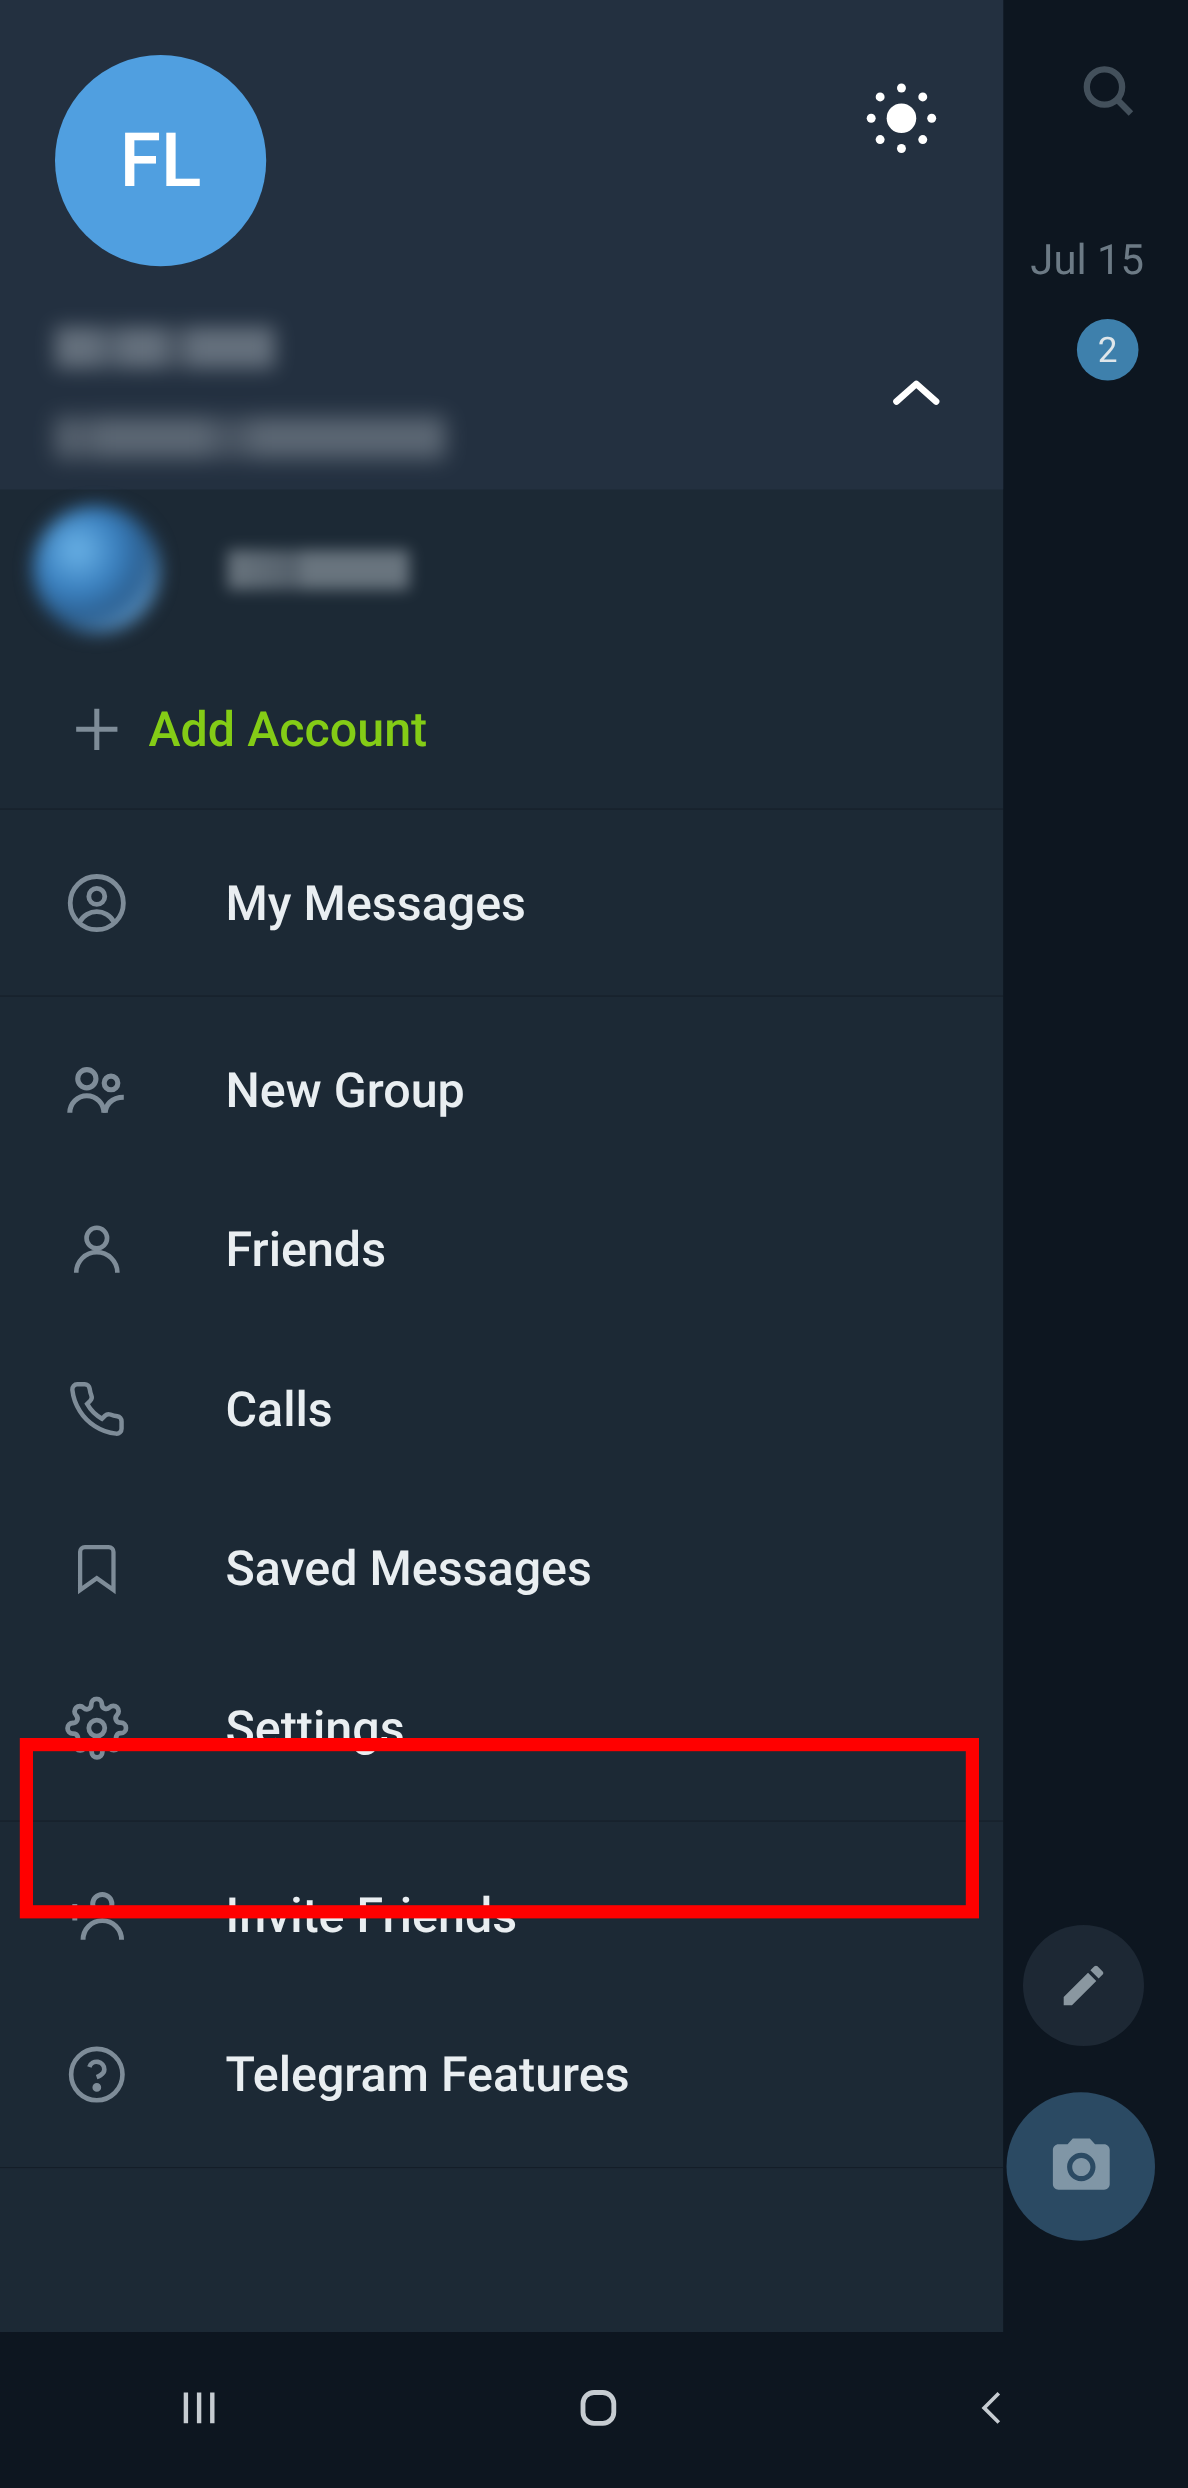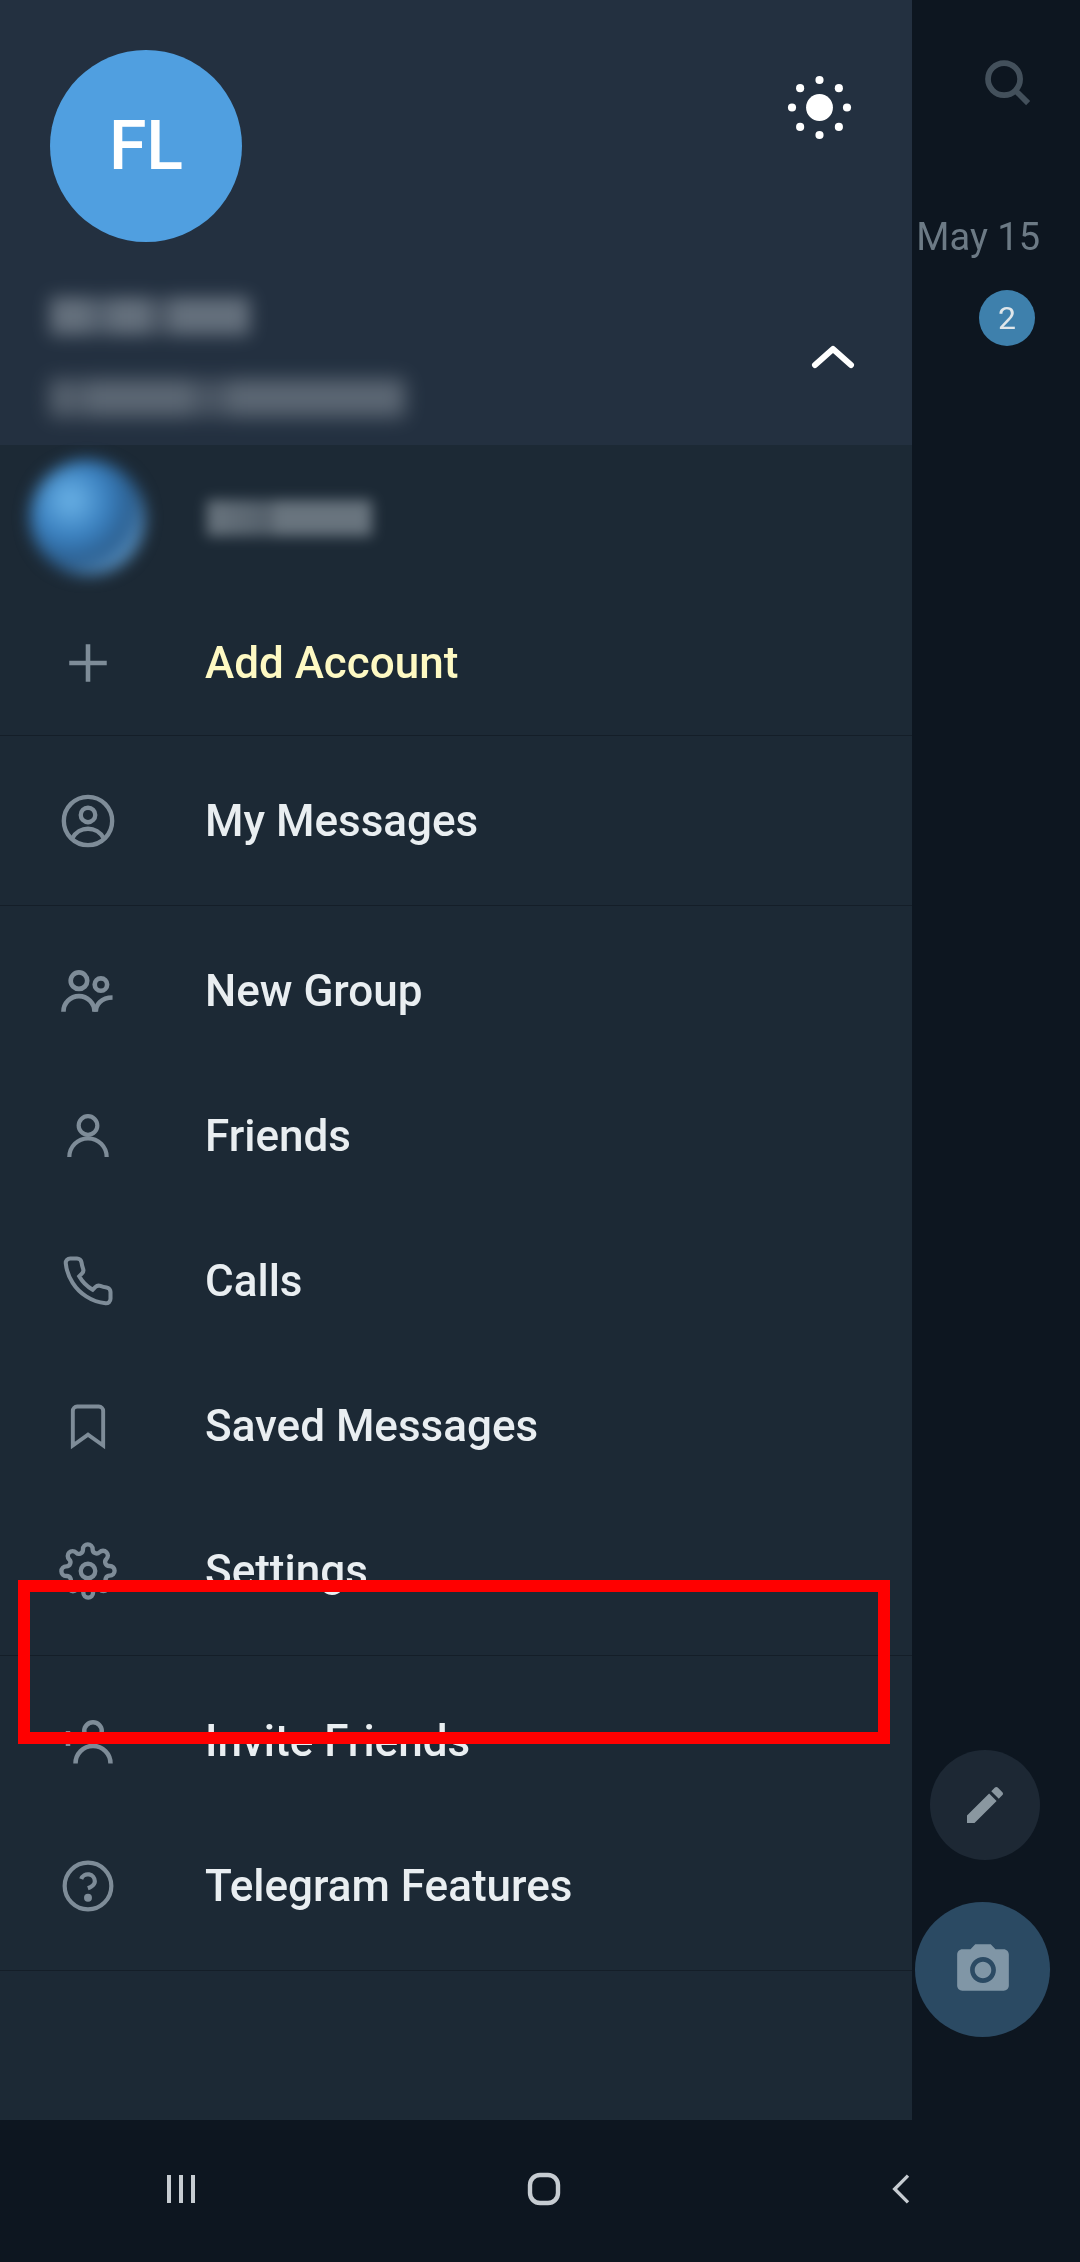--- a/index.html
+++ b/index.html
@@ -175,23 +175,22 @@
       align-items: center;
       padding: 0 40px;
     }
     .add-account-row .plus-icon {
       width: 95px;
       display: flex;
       justify-content: center;
       color: #7e8c98;
     }
     .add-account-row .label {
-      margin-left: 70px;
       font-size: 44px;
-      color: #fef9c3;
+      color: #84cc16;
       font-weight: 500;
     }
     .section {
       border-bottom: 1px solid #141e28;
       padding: 12px 0;
     }
     .section:last-of-type {
       border-bottom: none;
     }
     .menu-row {
@@ -240,21 +239,21 @@
 </head>
 <body>
 
 <div class="background-chat">
   <div class="bg-search-icon">
     <svg width="55" height="55" viewBox="0 0 24 24" fill="none" stroke="currentColor" stroke-width="2.5">
       <circle cx="10.5" cy="10.5" r="7"></circle>
       <line x1="16" y1="16" x2="21" y2="21"></line>
     </svg>
   </div>
-  <div class="bg-date">May 15</div>
+  <div class="bg-date">Jul 15</div>
   <div class="bg-badge">2</div>
   <div class="bg-edit-fab">
     <svg width="48" height="48" viewBox="0 0 24 24" fill="currentColor">
       <path d="M3 17.25V21h3.75L17.81 9.94l-3.75-3.75L3 17.25zM20.71 7.04c.39-.39.39-1.02 0-1.41l-2.34-2.34c-.39-.39-1.02-.39-1.41 0l-1.83 1.83 3.75 3.75 1.83-1.83z"></path>
     </svg>
   </div>
   <div class="bg-camera-fab">
     <svg width="62" height="62" viewBox="0 0 24 24" fill="currentColor">
       <path d="M12 15.2c1.77 0 3.2-1.43 3.2-3.2s-1.43-3.2-3.2-3.2-3.2 1.43-3.2 3.2 1.43 3.2 3.2 3.2zM9 2L7.17 4H4c-1.1 0-2 .9-2 2v12c0 1.1.9 2 2 2h16c1.1 0 2-.9 2-2V6c0-1.1-.9-2-2-2h-3.17L15 2H9zm3 15c-2.76 0-5-2.24-5-5s2.24-5 5-5 5 2.24 5 5-2.24 5-5 5z"></path>
     </svg>

